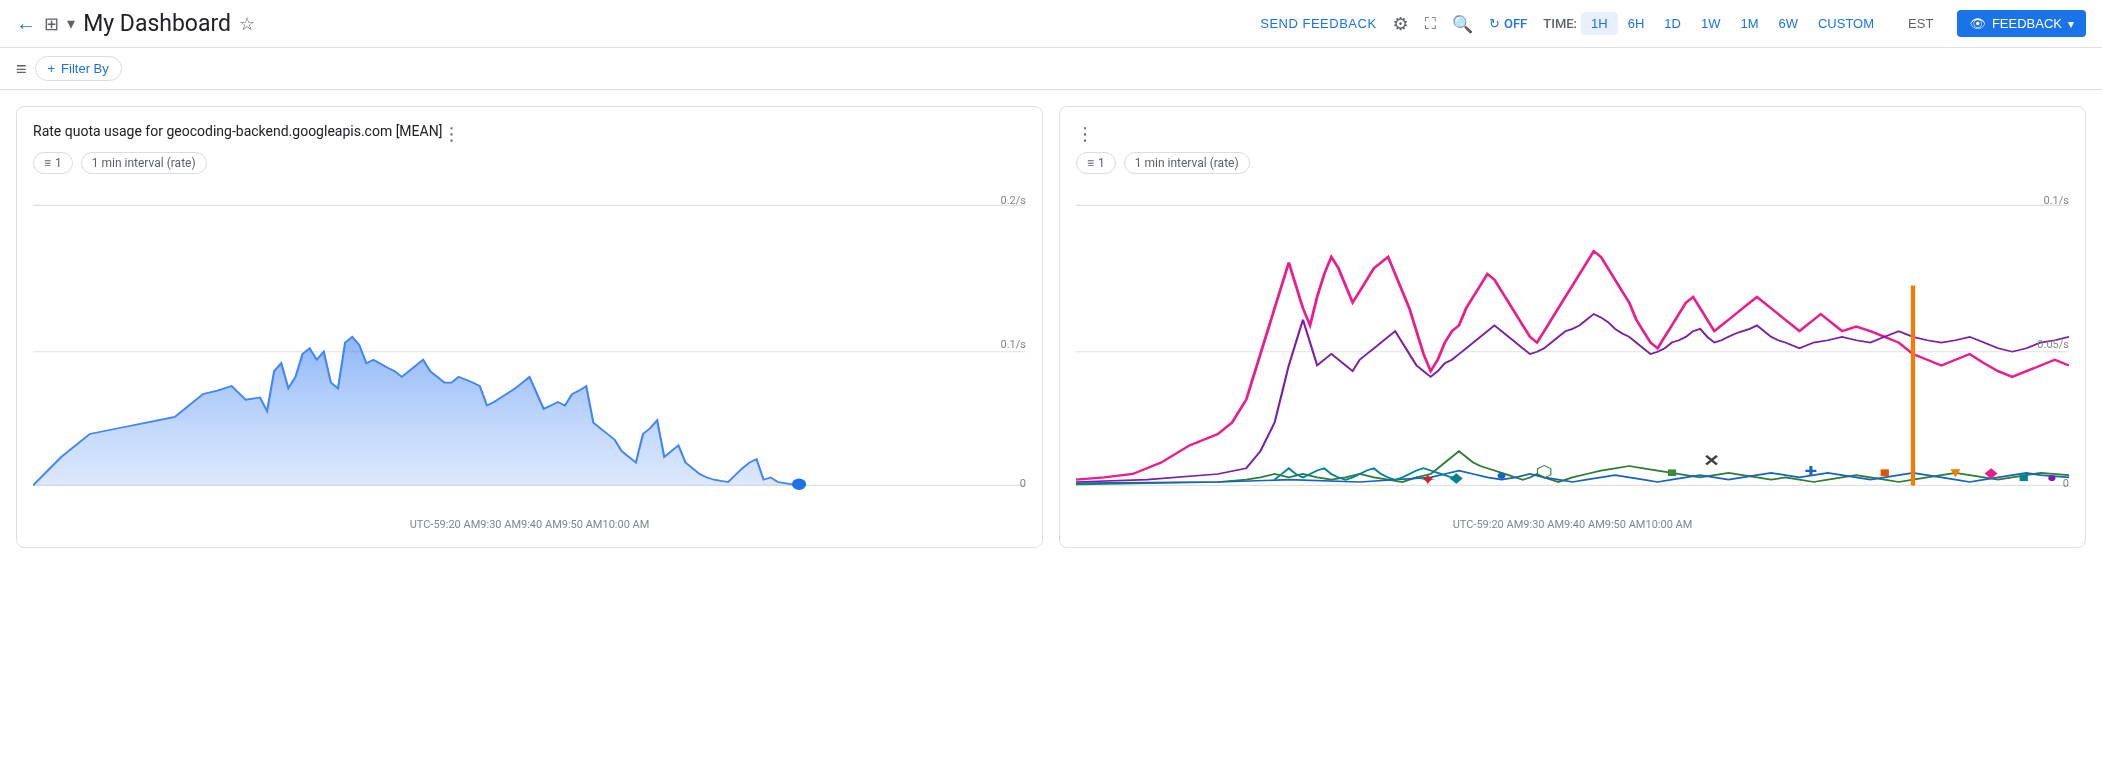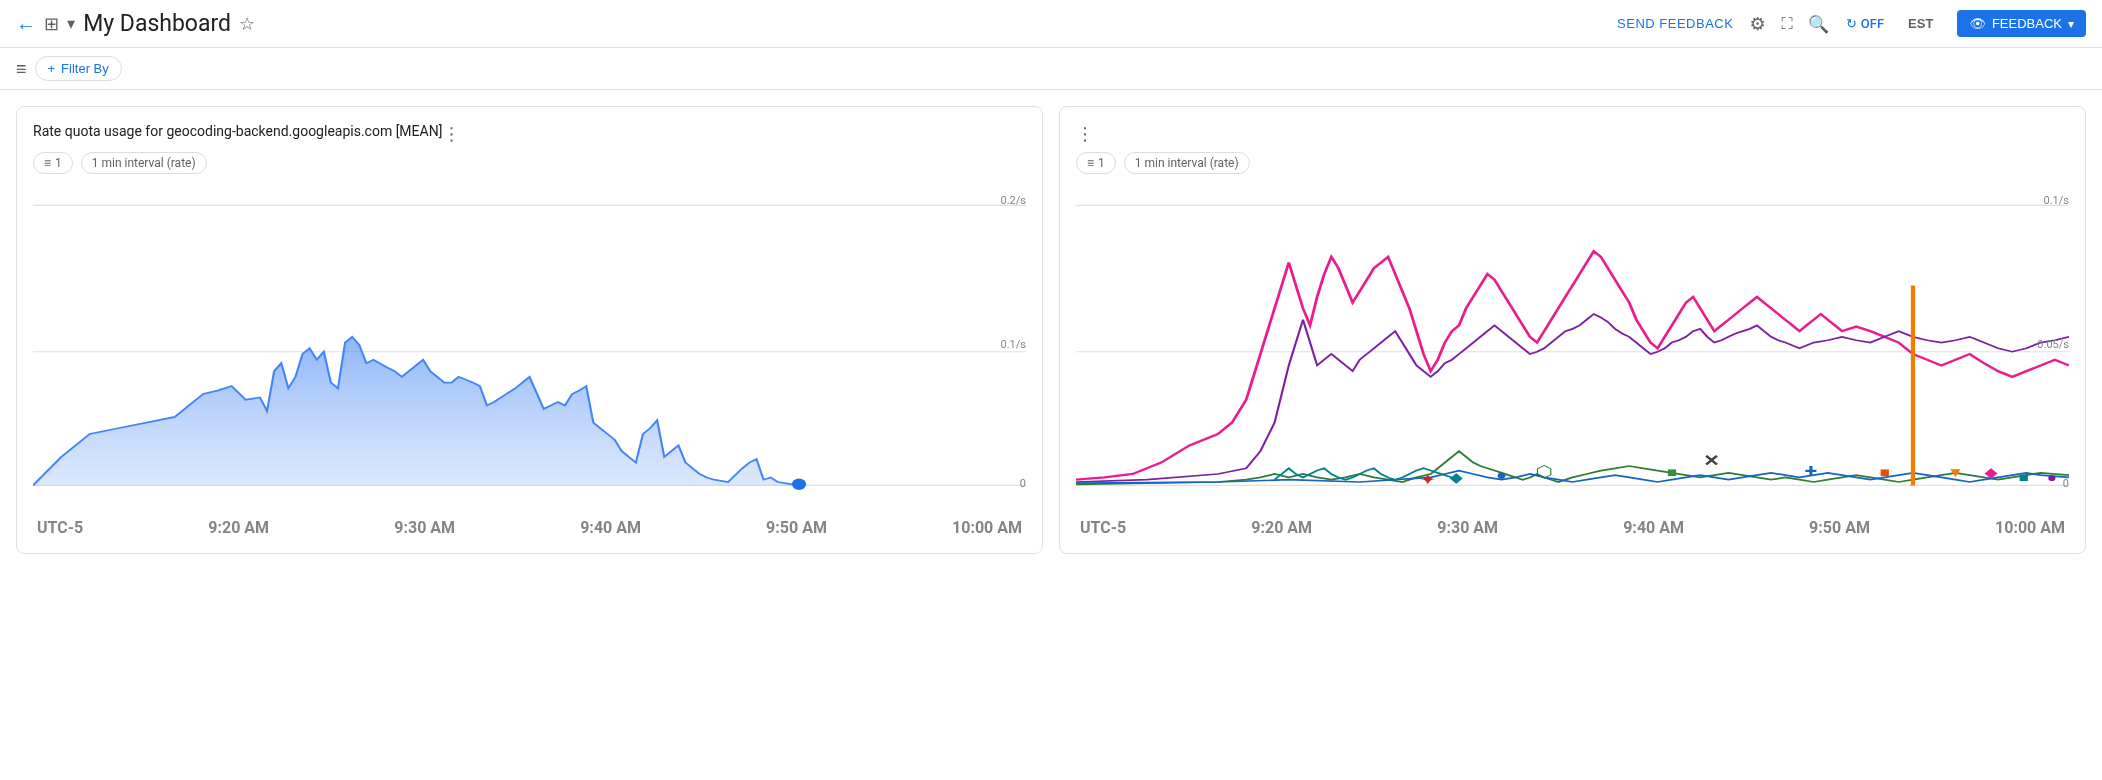--- a/index.html
+++ b/index.html
@@ -36,21 +36,21 @@
       cursor: pointer;
       border-radius: 4px;
     }
     .time-btn.active {
       background: #e8f0fe;
       color: #1a73e8;
     }
     .timezone-btn {
       color: #5f6368;
       font-size: 13px;
-      font-weight: 700;
+      font-weight: 400;
       border: none;
       background: none;
       cursor: pointer;
       padding: 4px 8px;
     }
     .viewing-btn {
       display: flex;
       align-items: center;
       gap: 6px;
       background: #1a73e8;
@@ -146,26 +146,25 @@
     .y-axis-label {
       position: absolute;
       right: 0;
       font-size: 11px;
       color: #80868b;
     }
 
     
     .x-axis-labels {
       display: flex;
-      justify-content: space-between;
+      justify-content: center;
       margin-top: 4px;
-      font-size: 16px;
+      font-size: 11px;
       color: #80868b;
       padding: 0 4px;
-      font-weight: bold;
     }
   </style>
 </head>
 <body>
 
 <div class="header">
   <div class="header-left">
     <button class="back-btn">←</button>
     <span class="dashboard-icon">⊞</span>
     <span style="color:#5f6368;font-size:16px;cursor:pointer;">▾</span>
@@ -175,20 +174,30 @@
   <div class="header-center">
     <button class="send-feedback">SEND FEEDBACK</button>
     <div class="header-icons">
       <span>⚙</span>
       <span style="font-size:16px;">⛶</span>
       <span style="font-size:17px;color:#1a73e8;">🔍</span>
     </div>
     <div class="auto-refresh">
       <span>↻</span>
       <span>OFF</span>
+    </div>
+    <div class="time-section">
+      <span class="time-label">TIME:</span>
+      <button class="time-btn active">1H</button>
+      <button class="time-btn">6H</button>
+      <button class="time-btn">1D</button>
+      <button class="time-btn">1W</button>
+      <button class="time-btn">1M</button>
+      <button class="time-btn">6W</button>
+      <button class="time-btn">CUSTOM</button>
     </div>
     <button class="timezone-btn">EST</button>
     <button class="viewing-btn">
       <span>👁</span>
       <span>FEEDBACK</span>
       <span class="chevron">▾</span>
     </button>
   </div>
 </div>
 

